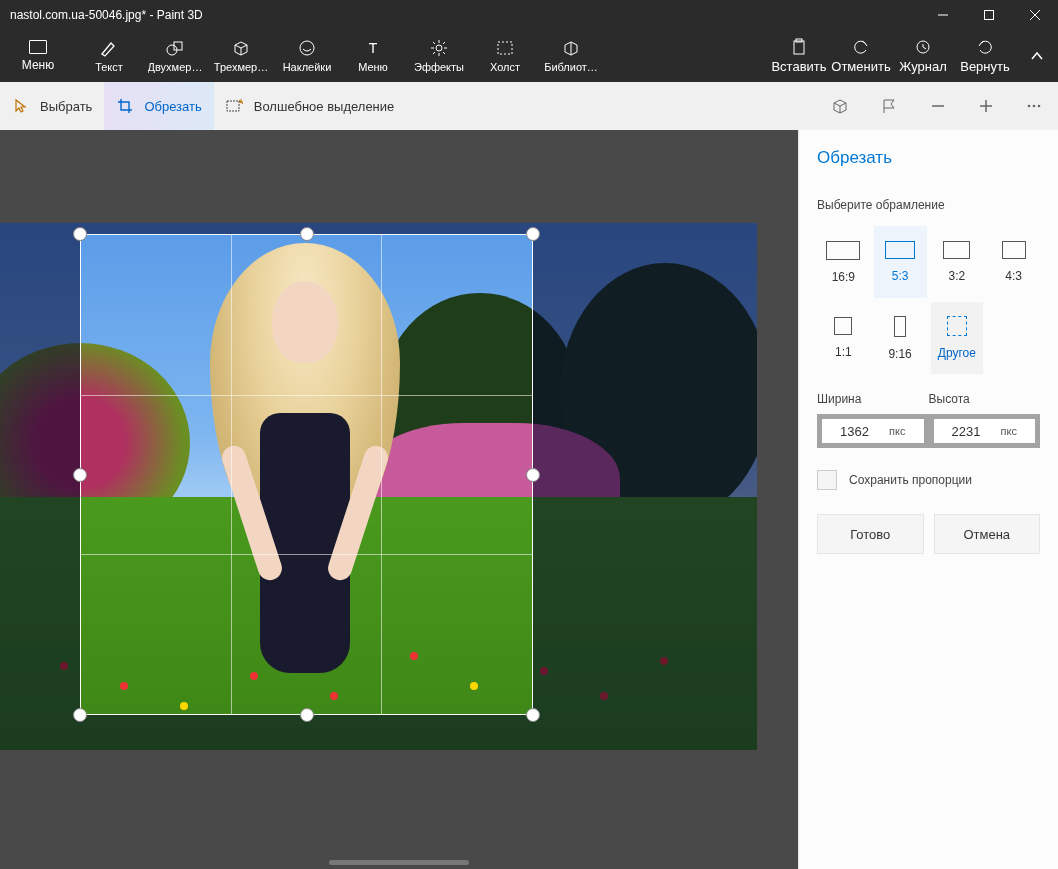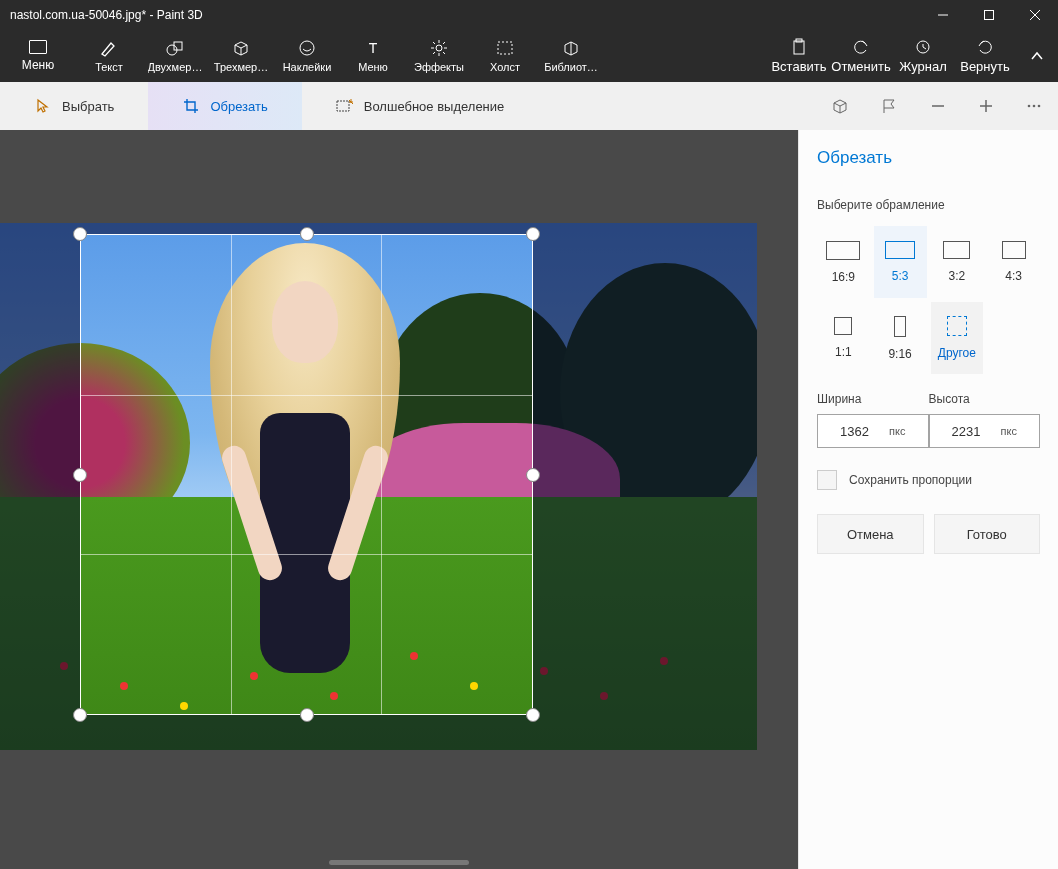--- a/index.html
+++ b/index.html
@@ -16,21 +16,21 @@
   .ribbon .tools { display: flex; }
   .ribbon .tool { width: 66px; display: flex; flex-direction: column; align-items: center; justify-content: center; font-size: 11px; }
   .ribbon .tool .ico { width: 20px; height: 18px; margin-bottom: 4px; display:flex; align-items:center; justify-content:center; }
   .ribbon .spacer { flex: 1; }
   .ribbon .right-tools { display: flex; }
   .ribbon .rtool { width: 62px; display: flex; flex-direction: column; align-items: center; justify-content: center; font-size: 13px; }
   .ribbon .chev { width: 42px; display: flex; align-items: center; justify-content: center; }
   .ribbon .tool .lbl, .ribbon .rtool .lbl, .ribbon .menu-btn .lbl { white-space: nowrap; overflow: hidden; text-overflow: ellipsis; max-width: 60px; }
   
   .subbar { height: 48px; background: #f0f0f0; display: flex; align-items: center; }
-  .subbar .sbtn { height: 100%; display: flex; align-items: center; gap: 10px; padding: 0 34px; font-size: 13px; color: #333; }
+  .subbar .sbtn { height: 100%; display: flex; align-items: center; gap: 10px; padding: 0 12px; font-size: 13px; color: #333; }
   .subbar .sbtn.active { background: linear-gradient(90deg,#e6e0f5,#dde9f7); color: #0066cc; }
   .subbar .sico { width: 18px; height: 18px; display:flex; align-items:center; justify-content:center; }
   .subbar .right { margin-left: auto; display: flex; align-items: center; }
   .subbar .iconbtn { width: 48px; height: 48px; display: flex; align-items: center; justify-content: center; color: #555; font-size: 18px; }
   
   .main { flex: 1; display: flex; min-height: 0; }
   .canvas-area { flex: 1; background: #494949; position: relative; overflow: hidden; }
   .image { position: absolute; left: 0; top: 93px; width: 757px; height: 527px; overflow: hidden; }
   .crop-outer { position: absolute; left: 0; top: 93px; width: 757px; height: 527px; }
   .crop-mask { position:absolute; background: rgba(0,0,40,0.55); }
@@ -46,21 +46,21 @@
   .ratio-grid { display: grid; grid-template-columns: repeat(4, 1fr); gap: 4px; margin-bottom: 18px; }
   .ratio-item { height: 72px; display: flex; flex-direction: column; align-items: center; justify-content: center; gap: 10px; font-size: 12px; color:#333; border:1px solid transparent; }
   .ratio-item.sel { background: #eef4fb; color: #0078d4; }
   .ratio-item.sel2 { background: #f2f2f2; color:#0066cc; }
   .ratio-shape { border: 1.5px solid #555; }
   .ratio-item.sel .ratio-shape { border-color: #0078d4; }
   .ratio-item .custom-ico { width:20px; height:20px; border:1.5px dashed #0078d4; }
   .dims { display: flex; gap: 0; margin-bottom: 8px; }
   .dimcol { flex: 1; display: flex; flex-direction: column; }
   .dimcol .dlabel { font-size: 12px; color: #444; margin-bottom: 8px; }
-  .dimcol .dinput { height: 34px; border: 1px solid #a3a3a3; display: flex; align-items: center; justify-content: center; font-size: 13px; color: #333; background:#fff;}
+  .dimcol .dinput { height: 34px; border: 5px solid #a3a3a3; display: flex; align-items: center; justify-content: center; font-size: 13px; color: #333; background:#fff;}
   .dimcol .dinput .unit { font-size: 11px; color: #555; margin-left: 20px; }
   .checkrow { display: flex; align-items: center; gap: 12px; font-size: 12px; color: #444; margin: 14px 0 24px 0; }
   .checkrow .cbox { width: 20px; height: 20px; border: 1px solid #ccc; background: #f5f5f5; }
   .btnrow { display: flex; gap: 10px; }
   .btnrow .pbtn { flex: 1; height: 40px; background: #f5f5f5; border: 1px solid #e5e5e5; display: flex; align-items: center; justify-content: center; font-size: 13px; color: #333; }
   
   .sky { position:absolute; inset:0; background: linear-gradient(#5a9be8 0%, #7db6f0 40%, #a8cff5 55%, #cce3f8 60%); }
   .grass { position:absolute; left:0; right:0; bottom:0; height:48%; background: linear-gradient(#4a9a1e,#3d8516); }
   .tree { position:absolute; border-radius:50%; }
   .flower { position:absolute; width:8px; height:8px; border-radius:50%; }
@@ -380,20 +380,20 @@
       </div>
     </div>
 
     <div class="checkrow">
       <div class="cbox"></div>
       <span>Сохранить пропорции</span>
     </div>
 
     <div class="btnrow">
       <div class="pbtn">
+          <span>Готово</span>
+        </div>
+      <div class="pbtn">
           <span>Отмена</span>
         </div>
-      <div class="pbtn">
-          <span>Готово</span>
-        </div>
     </div>
   </div>
 </div>
 
 </body></html>

